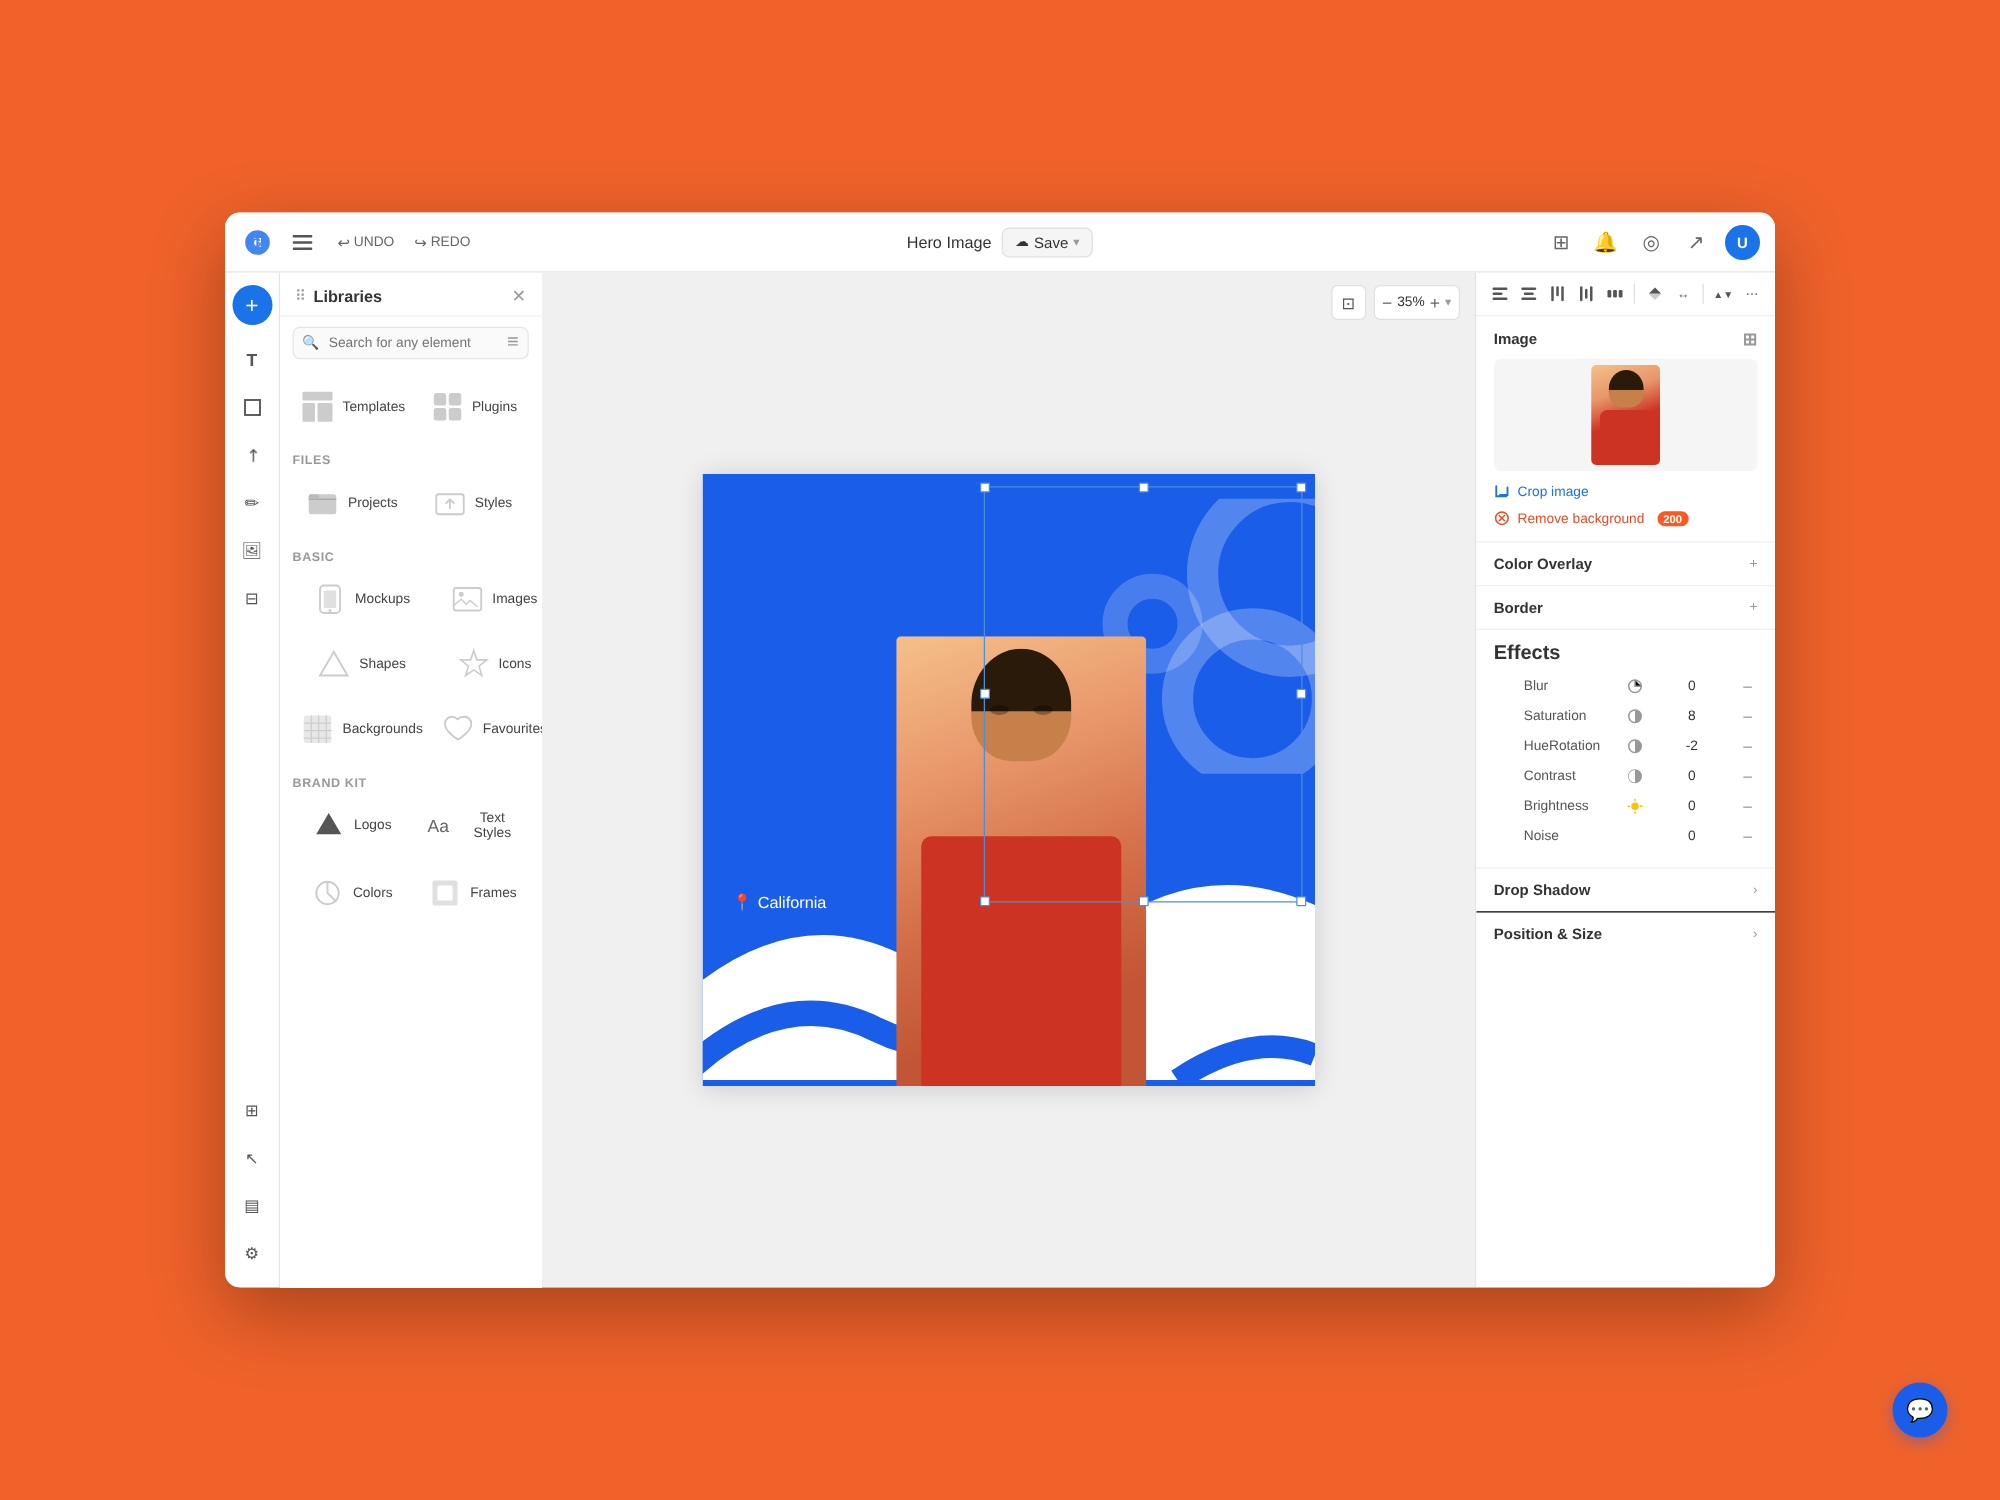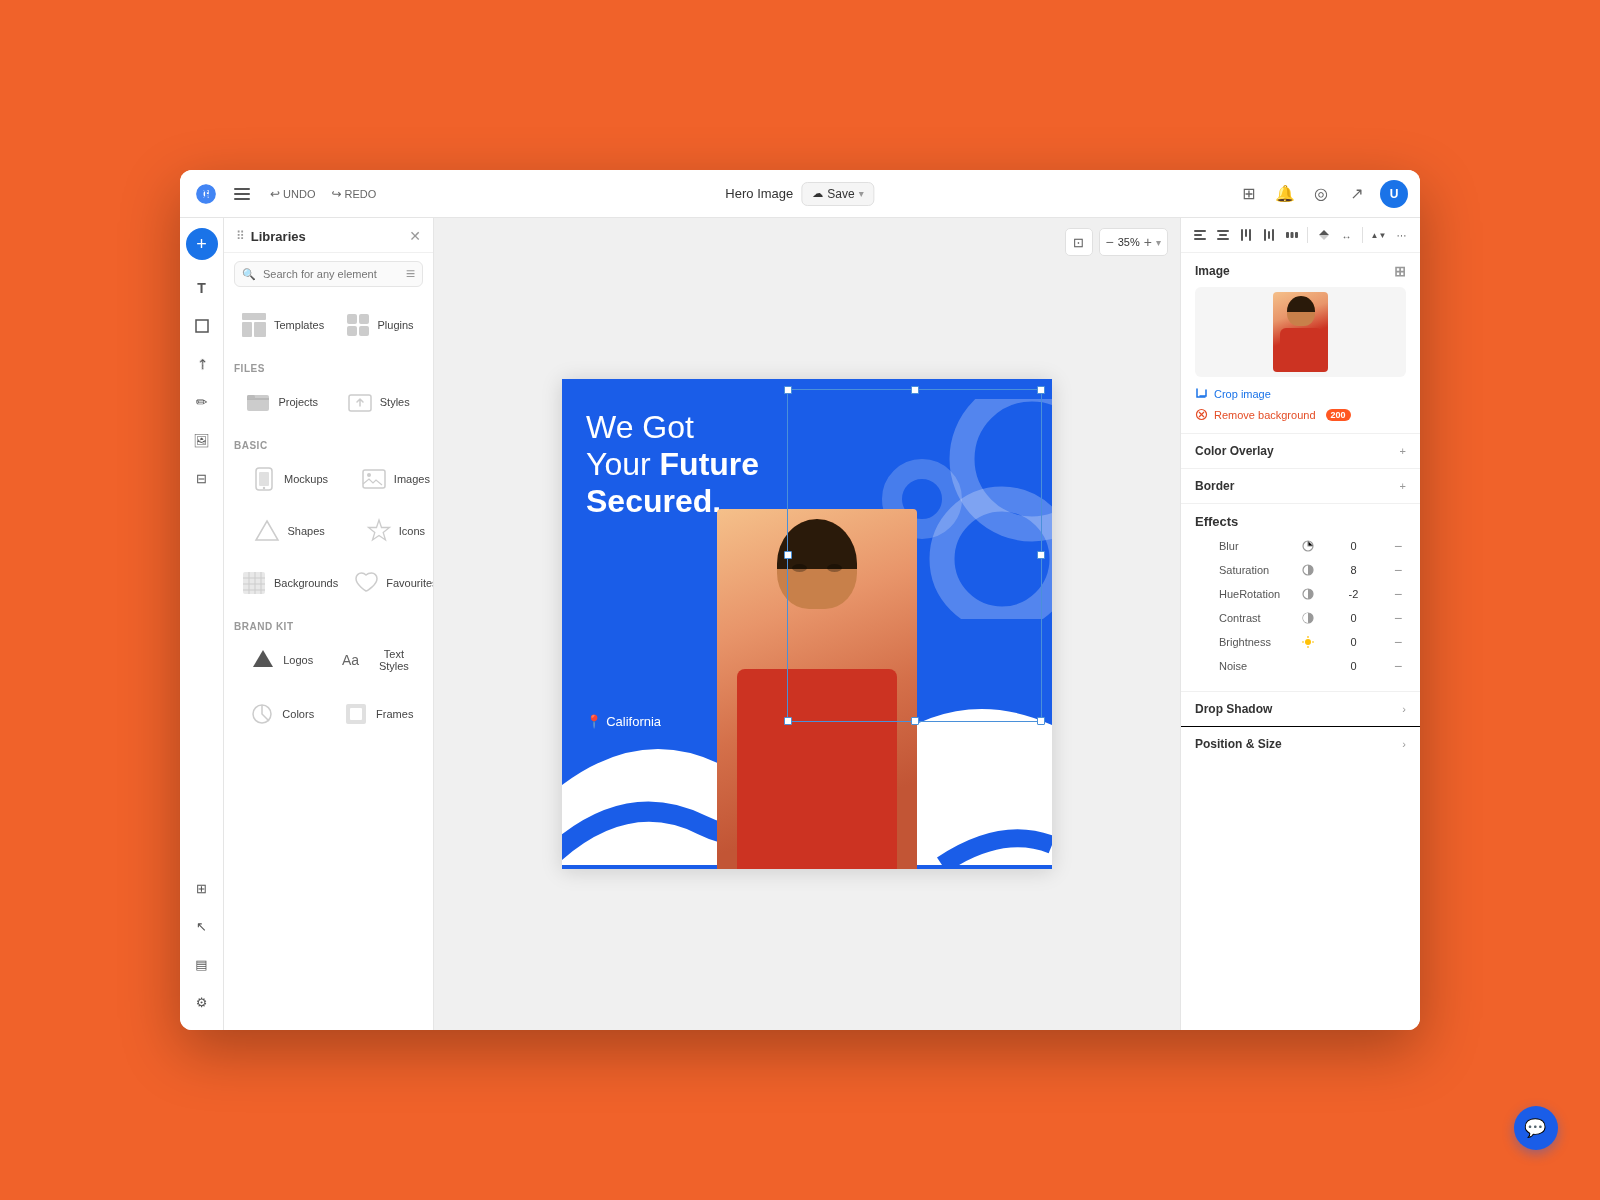--- a/index.html
+++ b/index.html
@@ -433,21 +433,21 @@
       font-size: 12px;
       font-weight: 600;
       color: #333;
     }
     
     .effects-section {
       padding: 10px 14px;
       border-bottom: 1px solid #f0f0f0;
     }
     .effects-title {
-      font-size: 13px;
+      font-size: 16px;
       font-weight: 600;
       color: #333;
       margin-bottom: 8px;
     }
     .effect-row {
       display: flex;
       align-items: center;
       margin-bottom: 6px;
       padding-left: 24px;
     }
@@ -759,28 +759,20 @@
 
         <div style="position:absolute; bottom:0; left:0; right:0;">
           <svg width="490" height="200" viewBox="0 0 490 200">
             <path d="M0 120 Q80 60 160 100 Q240 140 320 80 Q400 20 490 60 L490 200 L0 200 Z" fill="white"></path>
 
             <path d="M-20 200 Q60 120 140 160 Q200 190 260 140" fill="none" stroke="#1a5de8" stroke-width="20"></path>
             <path d="M380 200 Q440 160 490 180" fill="none" stroke="#1a5de8" stroke-width="18"></path>
           </svg>
         </div>
 
-        <div class="canvas-text-area">
-          <div style="font-size:32px; font-weight:400; line-height:1.15; color:white;">
-            <span>We Got</span><br>
-            <span>Your</span>
-            <strong>Future</strong><br>
-            <strong>Secured.</strong>
-          </div>
-        </div>
 
         <div class="canvas-location">
           <span>📍</span>
           <span>California</span>
         </div>
 
         <div style="position:absolute; bottom:0; left:52%; transform:translateX(-50%); width:200px; height:360px; overflow:hidden;">
 
           <div style="width:100%; height:100%; background:linear-gradient(160deg, #f5c08a 0%, #e8956a 30%, #d4704a 55%, #c25535 80%); border-radius:4px 4px 0 0; position:relative; display:flex; align-items:flex-start; justify-content:center;">
 

